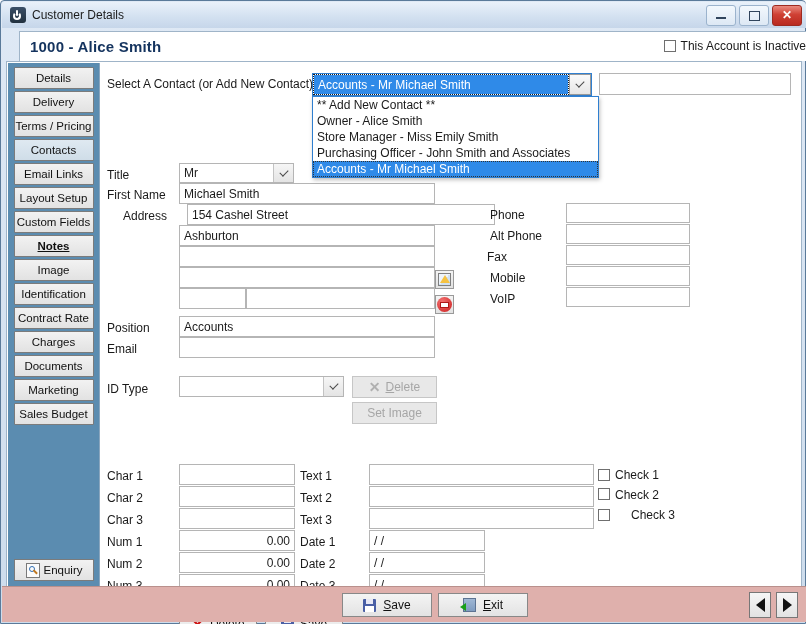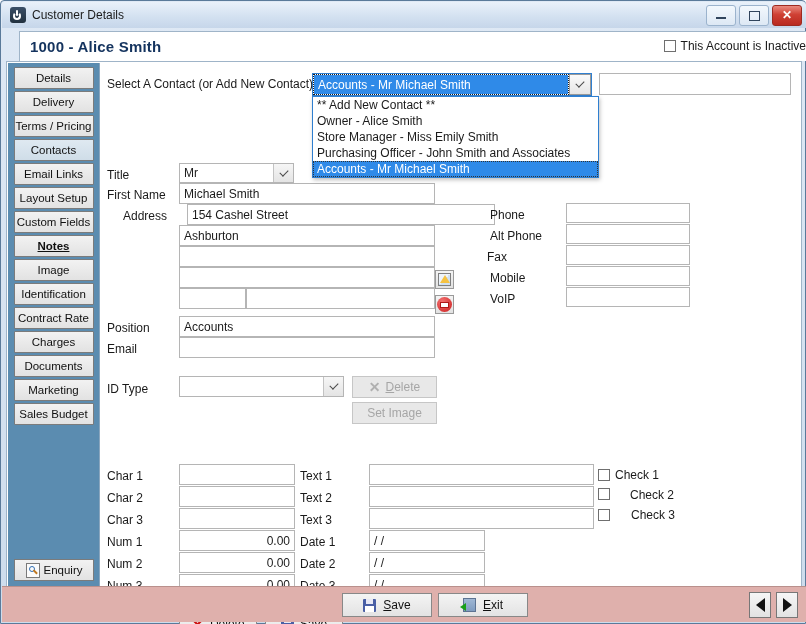--- a/index.html
+++ b/index.html
@@ -411,21 +411,21 @@
       <div class="fld" style="left:268px;top:467px;width:116px;height:21px;">/  /</div>
       <div class="lbl" style="left:199px;top:494px;text-align:center;">Date 2</div>
       <div class="fld" style="left:268px;top:489px;width:116px;height:21px;">/  /</div>
       <div class="lbl" style="left:199px;top:516px;">Date 3</div>
       <div class="fld" style="left:268px;top:511px;width:116px;height:21px;">/  /</div>
 
       <div style="position:absolute;left:497px;top:405px;display:flex;align-items:center;gap:5px;">
         <span class="chk"></span>
         <span class="lbl" style="position:static;">Check 1</span>
       </div>
-      <div style="position:absolute;left:497px;top:425px;display:flex;gap:20px;">
+      <div style="position:absolute;left:497px;top:425px;display:flex;gap:5px;">
         <span class="chk"></span>
         <span class="lbl" style="position:static;">Check 2</span>
       </div>
       <div style="position:absolute;left:497px;top:445px;display:flex;align-items:center;gap:21px;">
         <span class="chk"></span>
         <span class="lbl" style="position:static;">Check 3</span>
       </div>
 
       <div class="btn" style="left:78px;top:488px;width:0;height:0;border:none;"></div>
       <div class="btn" style="left:78px;top:549px;width:78px;height:24px;">

